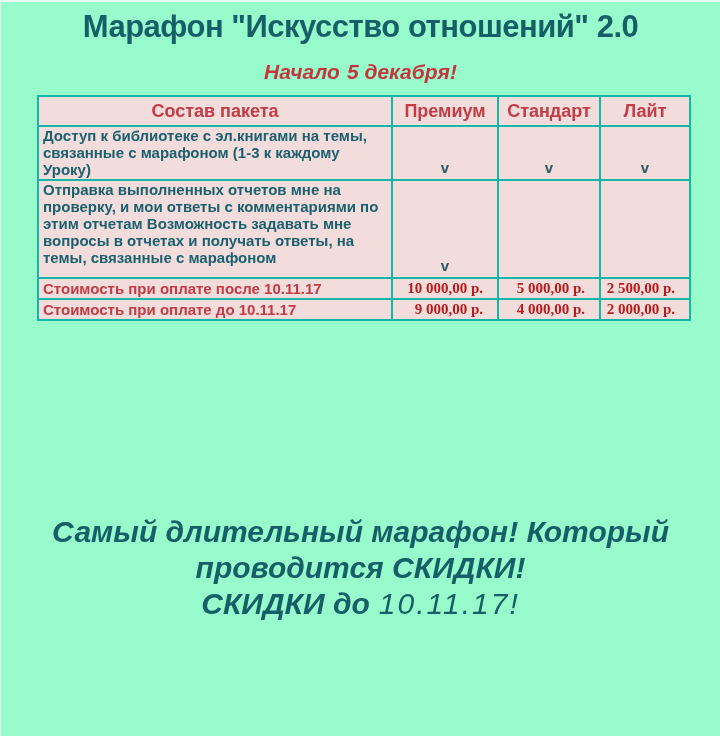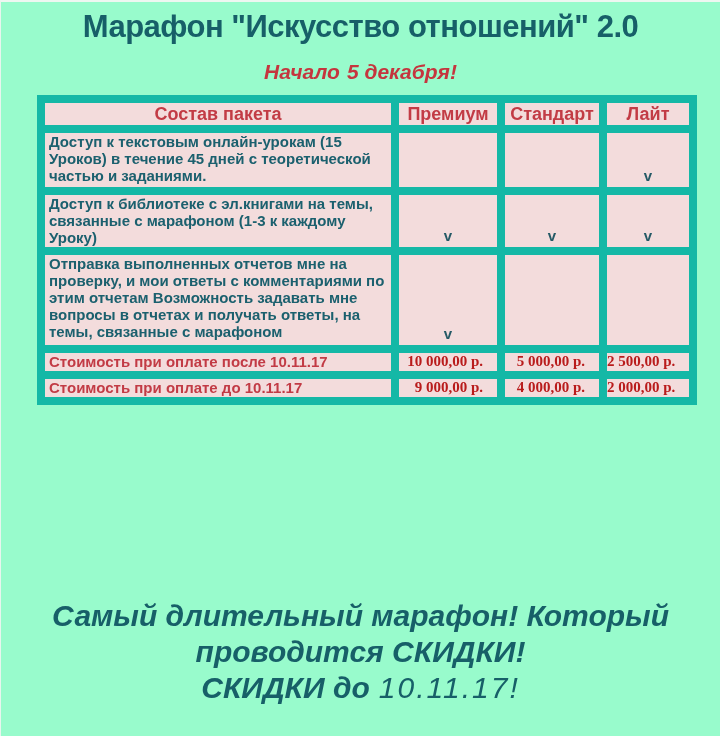--- a/index.html
+++ b/index.html
@@ -34,21 +34,21 @@
   .subtitle .sub-date { font-weight: bold; }
 
   table.pkg {
     margin: 11px 0 0 36px;
     border-collapse: collapse;
     table-layout: fixed;
     width: 652px;
     background: #f3dcdc;
   }
   table.pkg th, table.pkg td {
-    border: 8px solid #14b8a6;
+    border: 2px solid #14b8a6;
   }
   th.col-head {
     height: 30px;
     font-size: 18px;
     font-weight: bold;
     color: #c23b45;
     text-align: center;
     vertical-align: middle;
   }
   td.feat {
@@ -124,26 +124,20 @@
     </colgroup>
     <thead>
       <tr>
         <th class="col-head">Состав пакета</th>
         <th class="col-head">Премиум</th>
         <th class="col-head">Стандарт</th>
         <th class="col-head">Лайт</th>
       </tr>
     </thead>
     <tbody>
-      <tr class="r-tall1">
-        <td class="feat">Доступ к текстовым онлайн-урокам (15 Уроков) в течение 45 дней с теоретической частью и заданиями.</td>
-        <td class="chk"></td>
-        <td class="chk"></td>
-        <td class="chk">v</td>
-      </tr>
       <tr class="r-mid">
         <td class="feat">Доступ к библиотеке с эл.книгами на темы, связанные с марафоном (1-3 к каждому Уроку)</td>
         <td class="chk">v</td>
         <td class="chk">v</td>
         <td class="chk">v</td>
       </tr>
       <tr class="r-big">
         <td class="feat">Отправка выполненных отчетов мне на проверку, и мои ответы с комментариями по этим отчетам Возможность задавать мне вопросы в отчетах и получать ответы, на темы, связанные с марафоном</td>
         <td class="chk">v</td>
         <td class="chk"></td>

